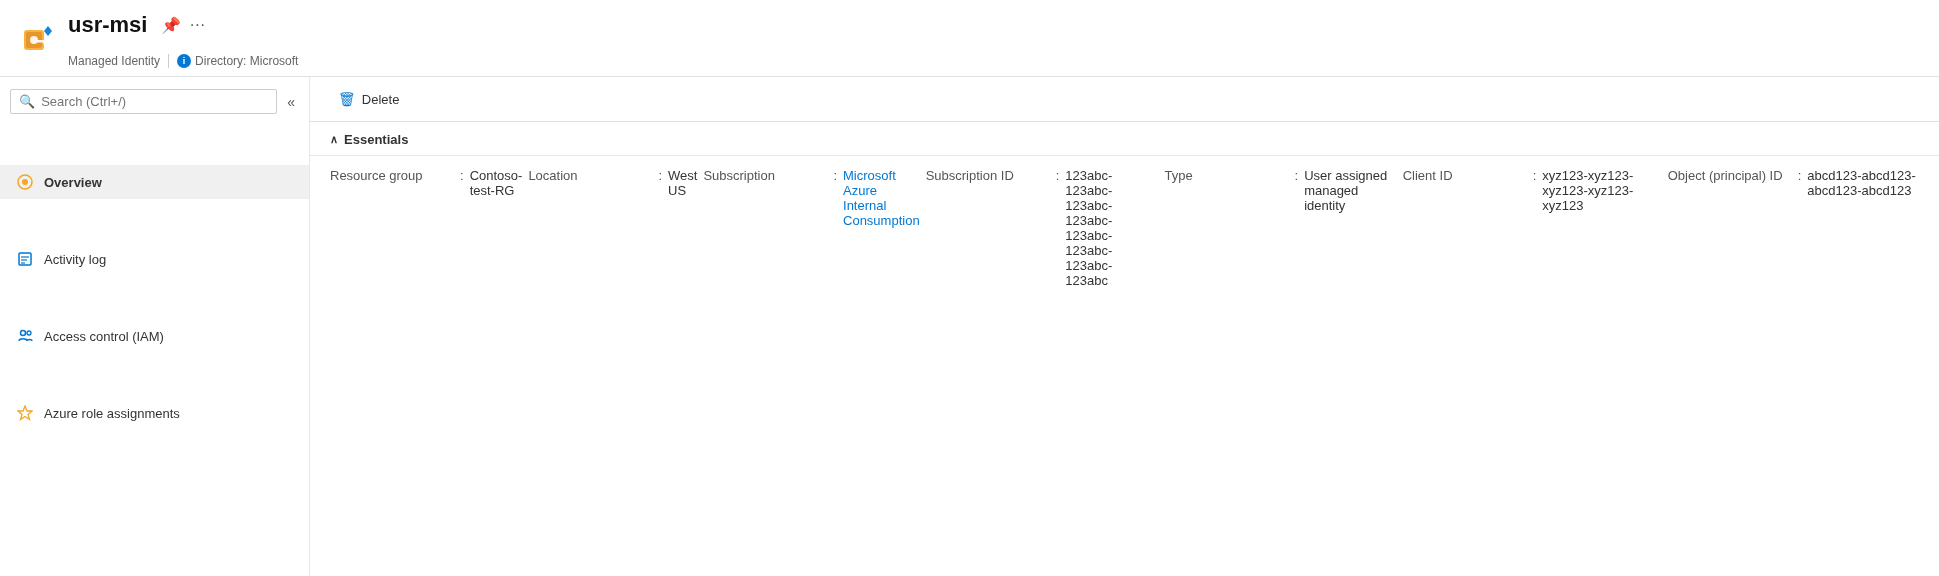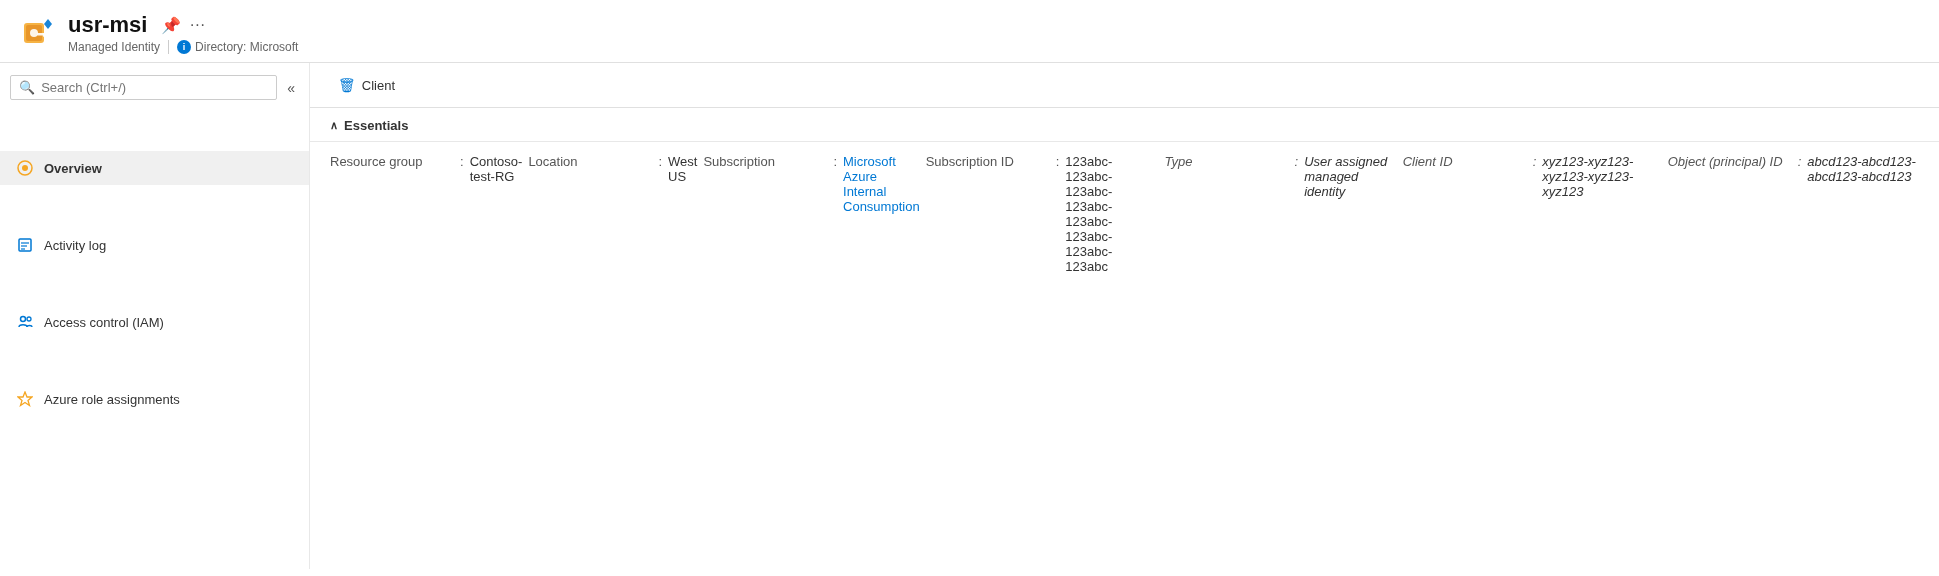--- a/index.html
+++ b/index.html
@@ -30,21 +30,21 @@
       font-size: 16px;
       color: #555;
       cursor: pointer;
     }
     .header-subtitle {
       display: flex;
       align-items: center;
       gap: 8px;
       font-size: 12px;
       color: #666;
-      margin-top: 2px;
+      margin-top: 16px;
     }
     .header-subtitle-divider {
       width: 1px;
       height: 14px;
       background: #ccc;
     }
     .header-subtitle-info {
       display: flex;
       align-items: center;
       gap: 4px;
@@ -174,21 +174,20 @@
       padding: 12px 20px;
       gap: 0;
     }
     .essentials-left, .essentials-right {
       display: flex;
       flex-direction: row;
       gap: 6px;
     }
     .essentials-right {
       padding-left: 40px;
-      font-style: italic;
     }
     .field-row {
       display: flex;
       align-items: baseline;
       gap: 0;
     }
     .field-label {
       color: #555;
       font-size: 13px;
       min-width: 130px;
@@ -297,21 +296,21 @@
       </div>
       <span>Azure role assignments</span>
     </div>
   </div>
 
   <div class="content">
 
     <div class="toolbar">
       <button class="toolbar-btn">
         <span class="delete-icon">🗑</span>
-        <span>Client</span>
+        <span>Delete</span>
       </button>
     </div>
 
     <div class="essentials-header">
       <span class="chevron-up">∧</span>
       <span>Essentials</span>
     </div>
 
     <div class="essentials-grid">
 

